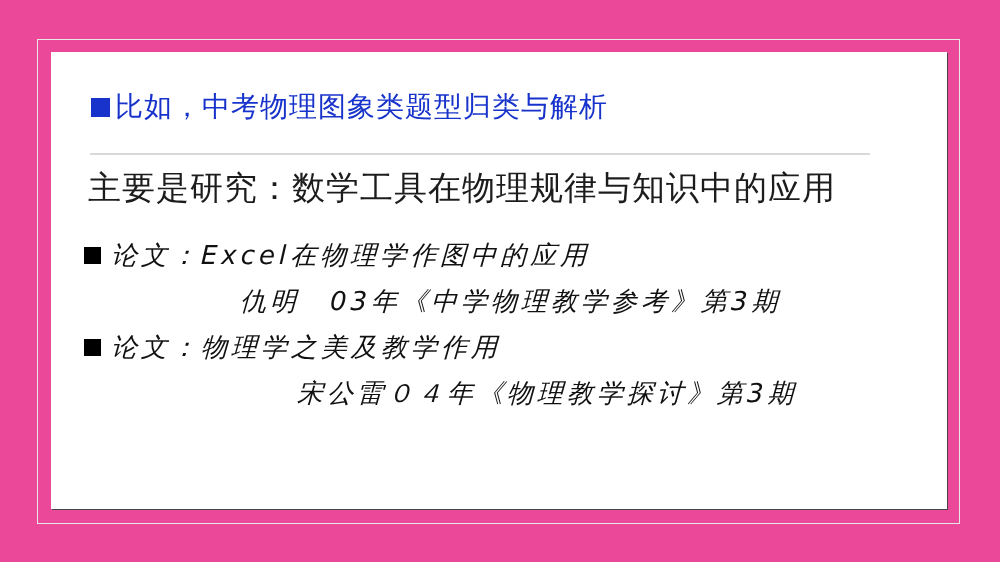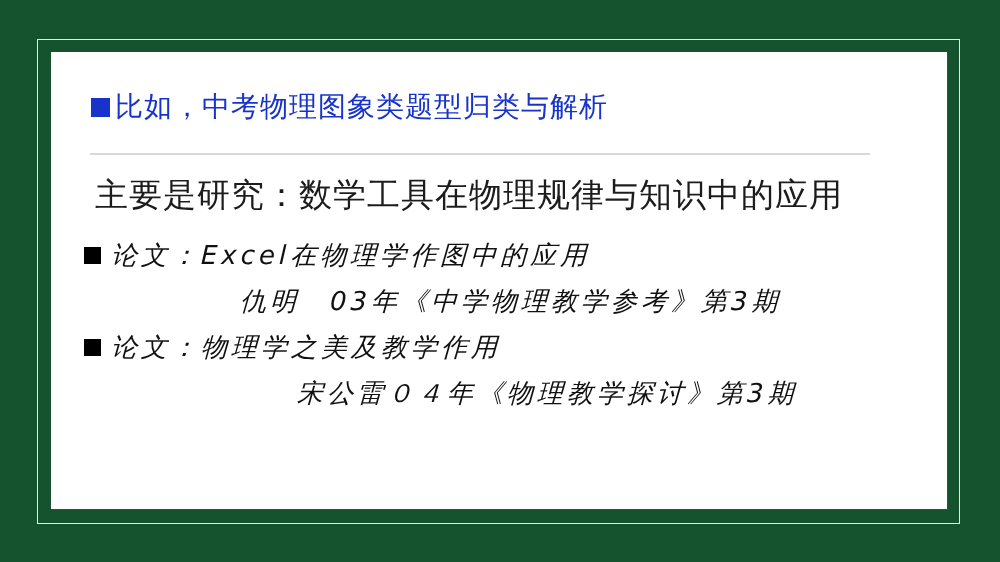--- a/index.html
+++ b/index.html
@@ -8,21 +8,21 @@
     width: 1000px;
     height: 562px;
     background: #595959;
     font-family: "Liberation Sans", sans-serif;
     overflow: hidden;
   }
   .stage {
     position: relative;
     width: 1000px;
     height: 562px;
-    background: #14532d;
+    background: #ec4899;
   }
   
   .frame-line {
     position: absolute;
     left: 37px;
     top: 39px;
     width: 923px;
     height: 485px;
     border: 1px solid #e7e7e7;
     box-sizing: border-box;
@@ -68,21 +68,21 @@
     left: 39px;
     top: 101px;
     width: 780px;
     height: 2px;
     background: #d9d9d9;
   }
   .subtitle {
     position: absolute;
     left: 37px;
     top: 114px;
-    margin: 7px;
+    margin: 0;
     font-size: 33px;
     line-height: 44px;
     color: #1c1c1c;
     font-family: Liberation Serif, serif;
     letter-spacing: 1px;
     white-space: nowrap;
   }
   
   .pline {
     position: absolute;

